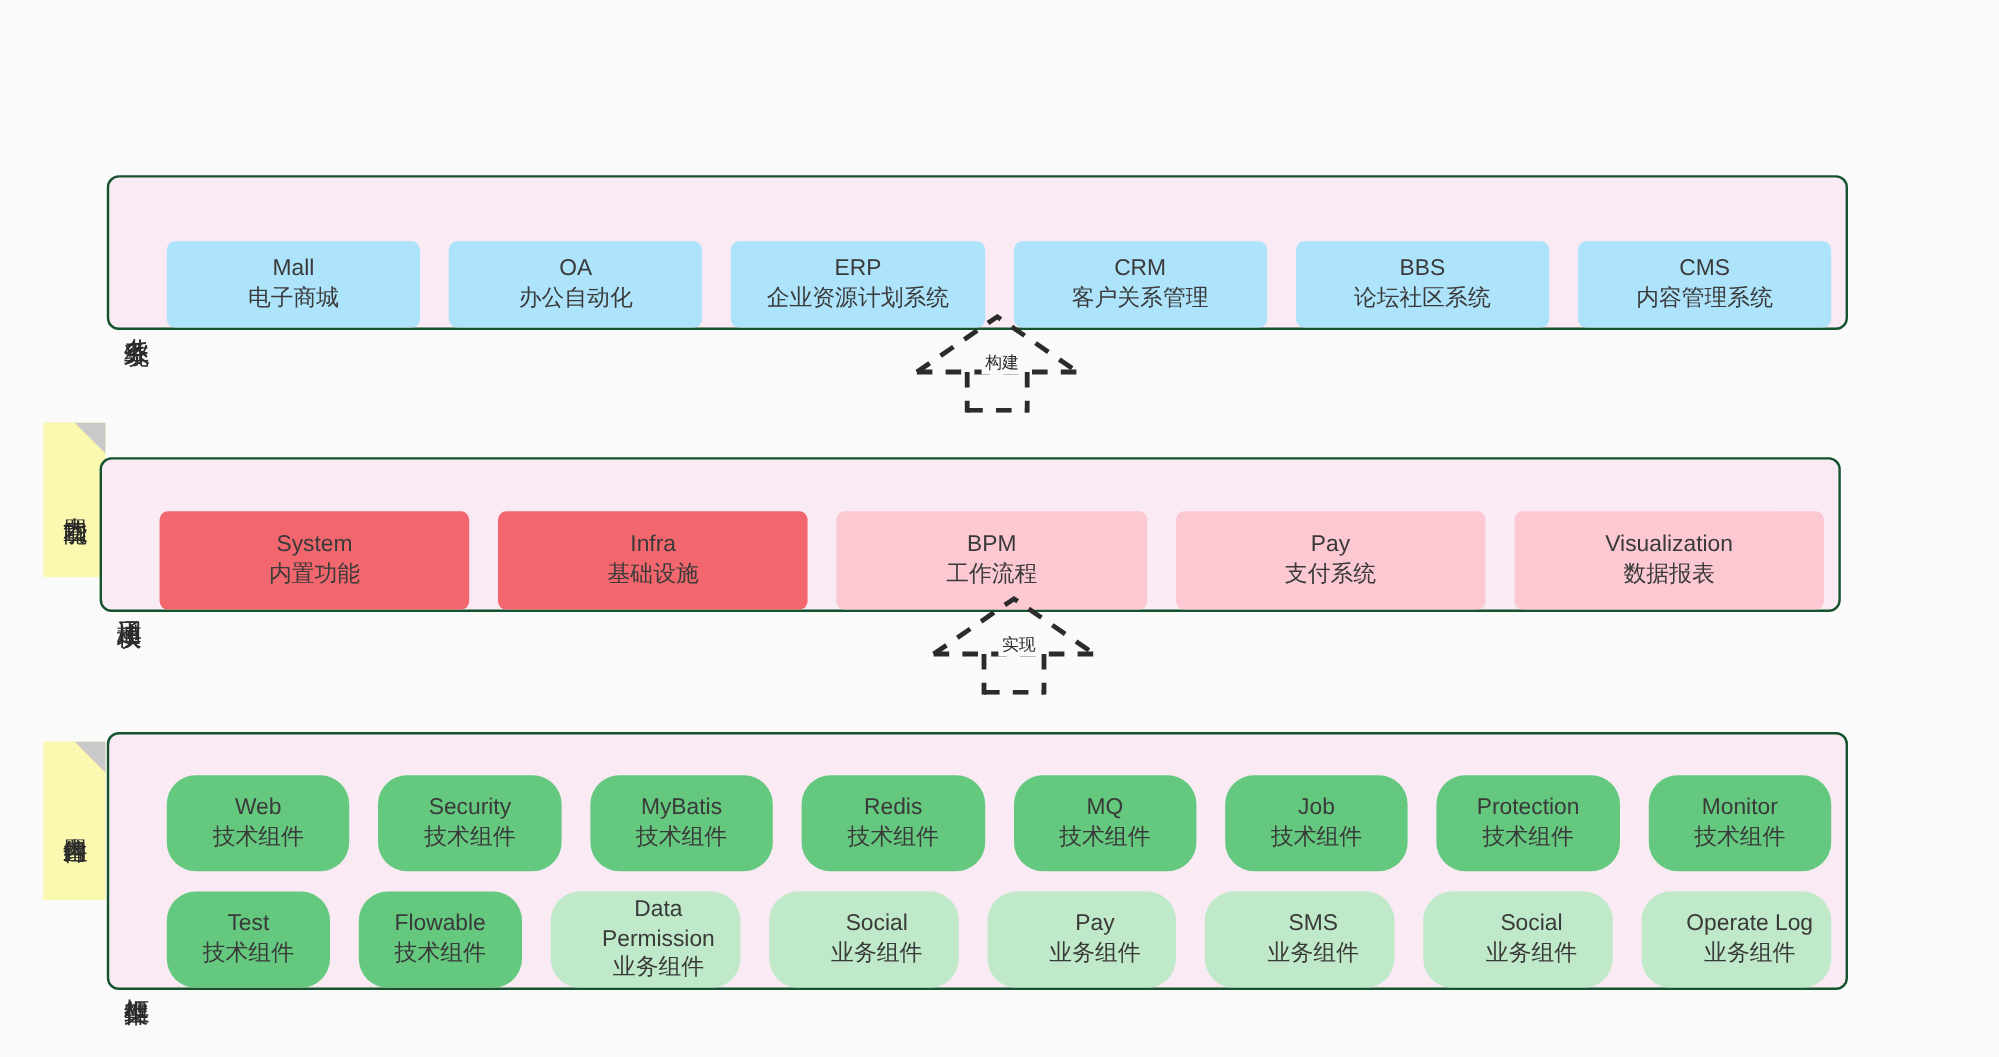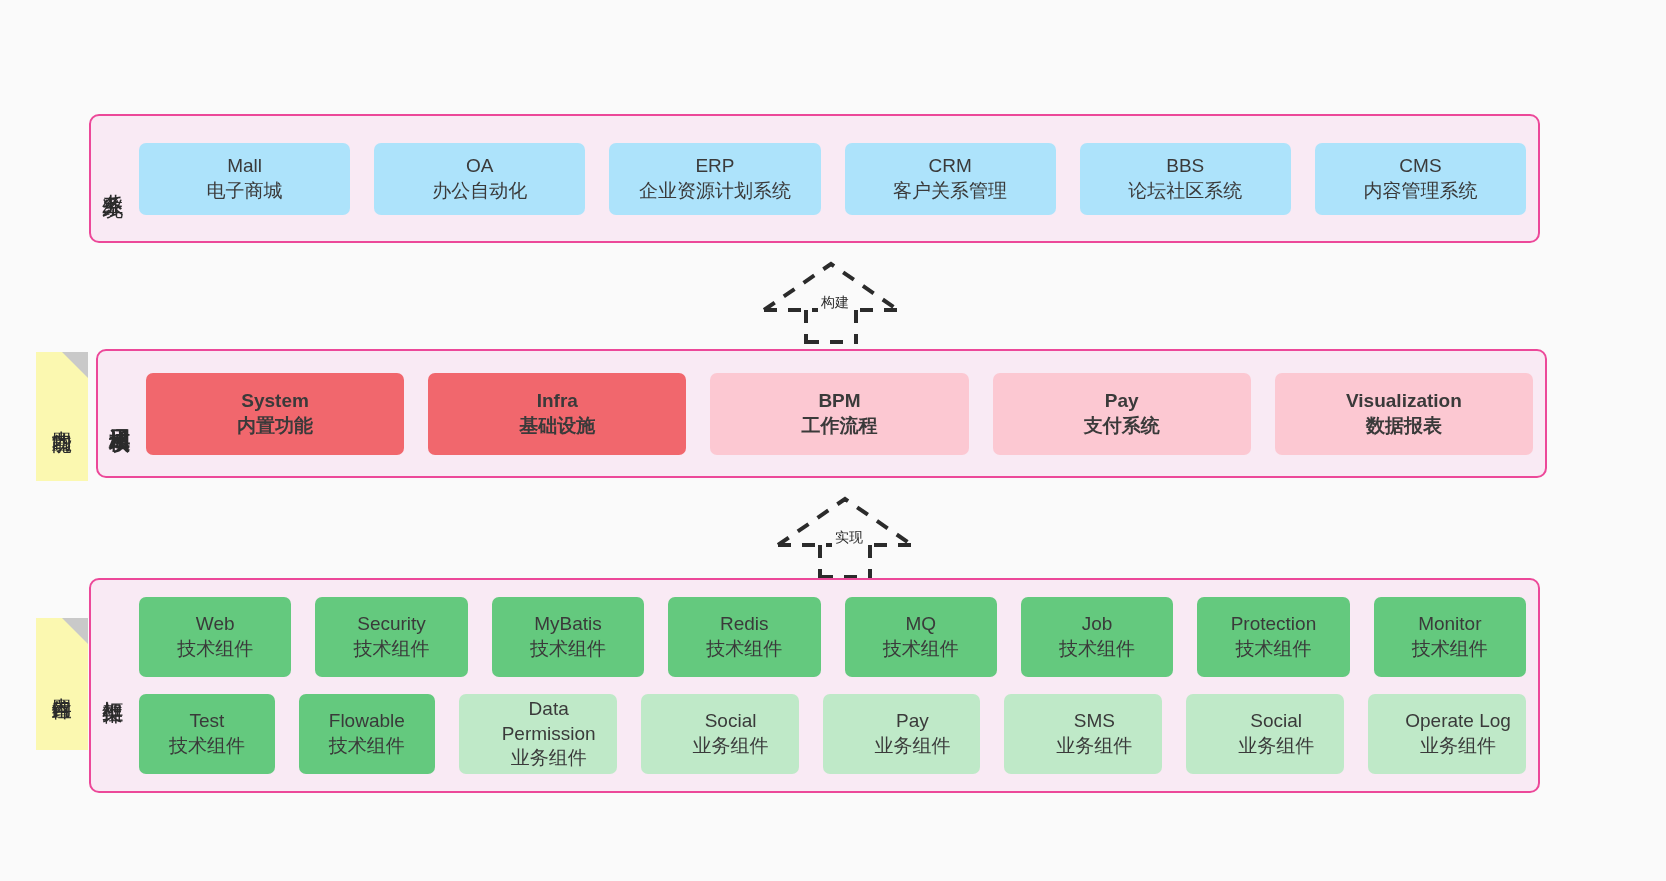--- a/index.html
+++ b/index.html
@@ -20,25 +20,26 @@
     left: 0; top: 0;
     width: 1666px;
     height: 881px;
   }
 
   
   .layer {
     position: absolute;
     box-sizing: border-box;
     background: #f9eaf4;
-    border: 2px solid #ec4899;
+    border: 2px solid #14532d;
     border-radius: 10px;
     display: flex;
     flex-direction: row;
-    align-items: center;
+    align-items: flex-end;
+    margin-top: 32px;
   }
   .layer-title {
     flex: 0 0 auto;
     width: 44px;
     display: flex;
     align-items: center;
     justify-content: center;
     font-size: 21px;
     line-height: 1.22;
     letter-spacing: 1px;
@@ -83,25 +84,25 @@
   .n-blue       { background: #ade3fb; }
   .n-red        { background: #f1676d; }
   .n-pink       { background: #fcc8d2; }
   .n-green      { background: #64c97e; }
   .n-lightgreen { background: #bfe9c8; padding-left: 28px; }
 
   
   #layer-business  { left: 89px;  top: 114px; width: 1451px; height: 129px; }
   #layer-business .node { height: 72px; }
 
-  #layer-common    { left: 96px;  top: 349px; width: 1451px; height: 129px; font-weight: bold; }
+  #layer-common    { left: 83px;  top: 349px; width: 1451px; height: 129px; }
   #layer-common .node { height: 82px; }
 
   #layer-framework { left: 89px;  top: 578px; width: 1451px; height: 215px; }
-  #layer-framework .node { height: 80px; }
+  #layer-framework .node { height: 80px; border-radius: 24px; }
 
   
   .note {
     position: absolute;
     box-sizing: border-box;
     background: #fbf8b0;
     display: flex;
     align-items: center;
     justify-content: center;
     font-size: 20px;

